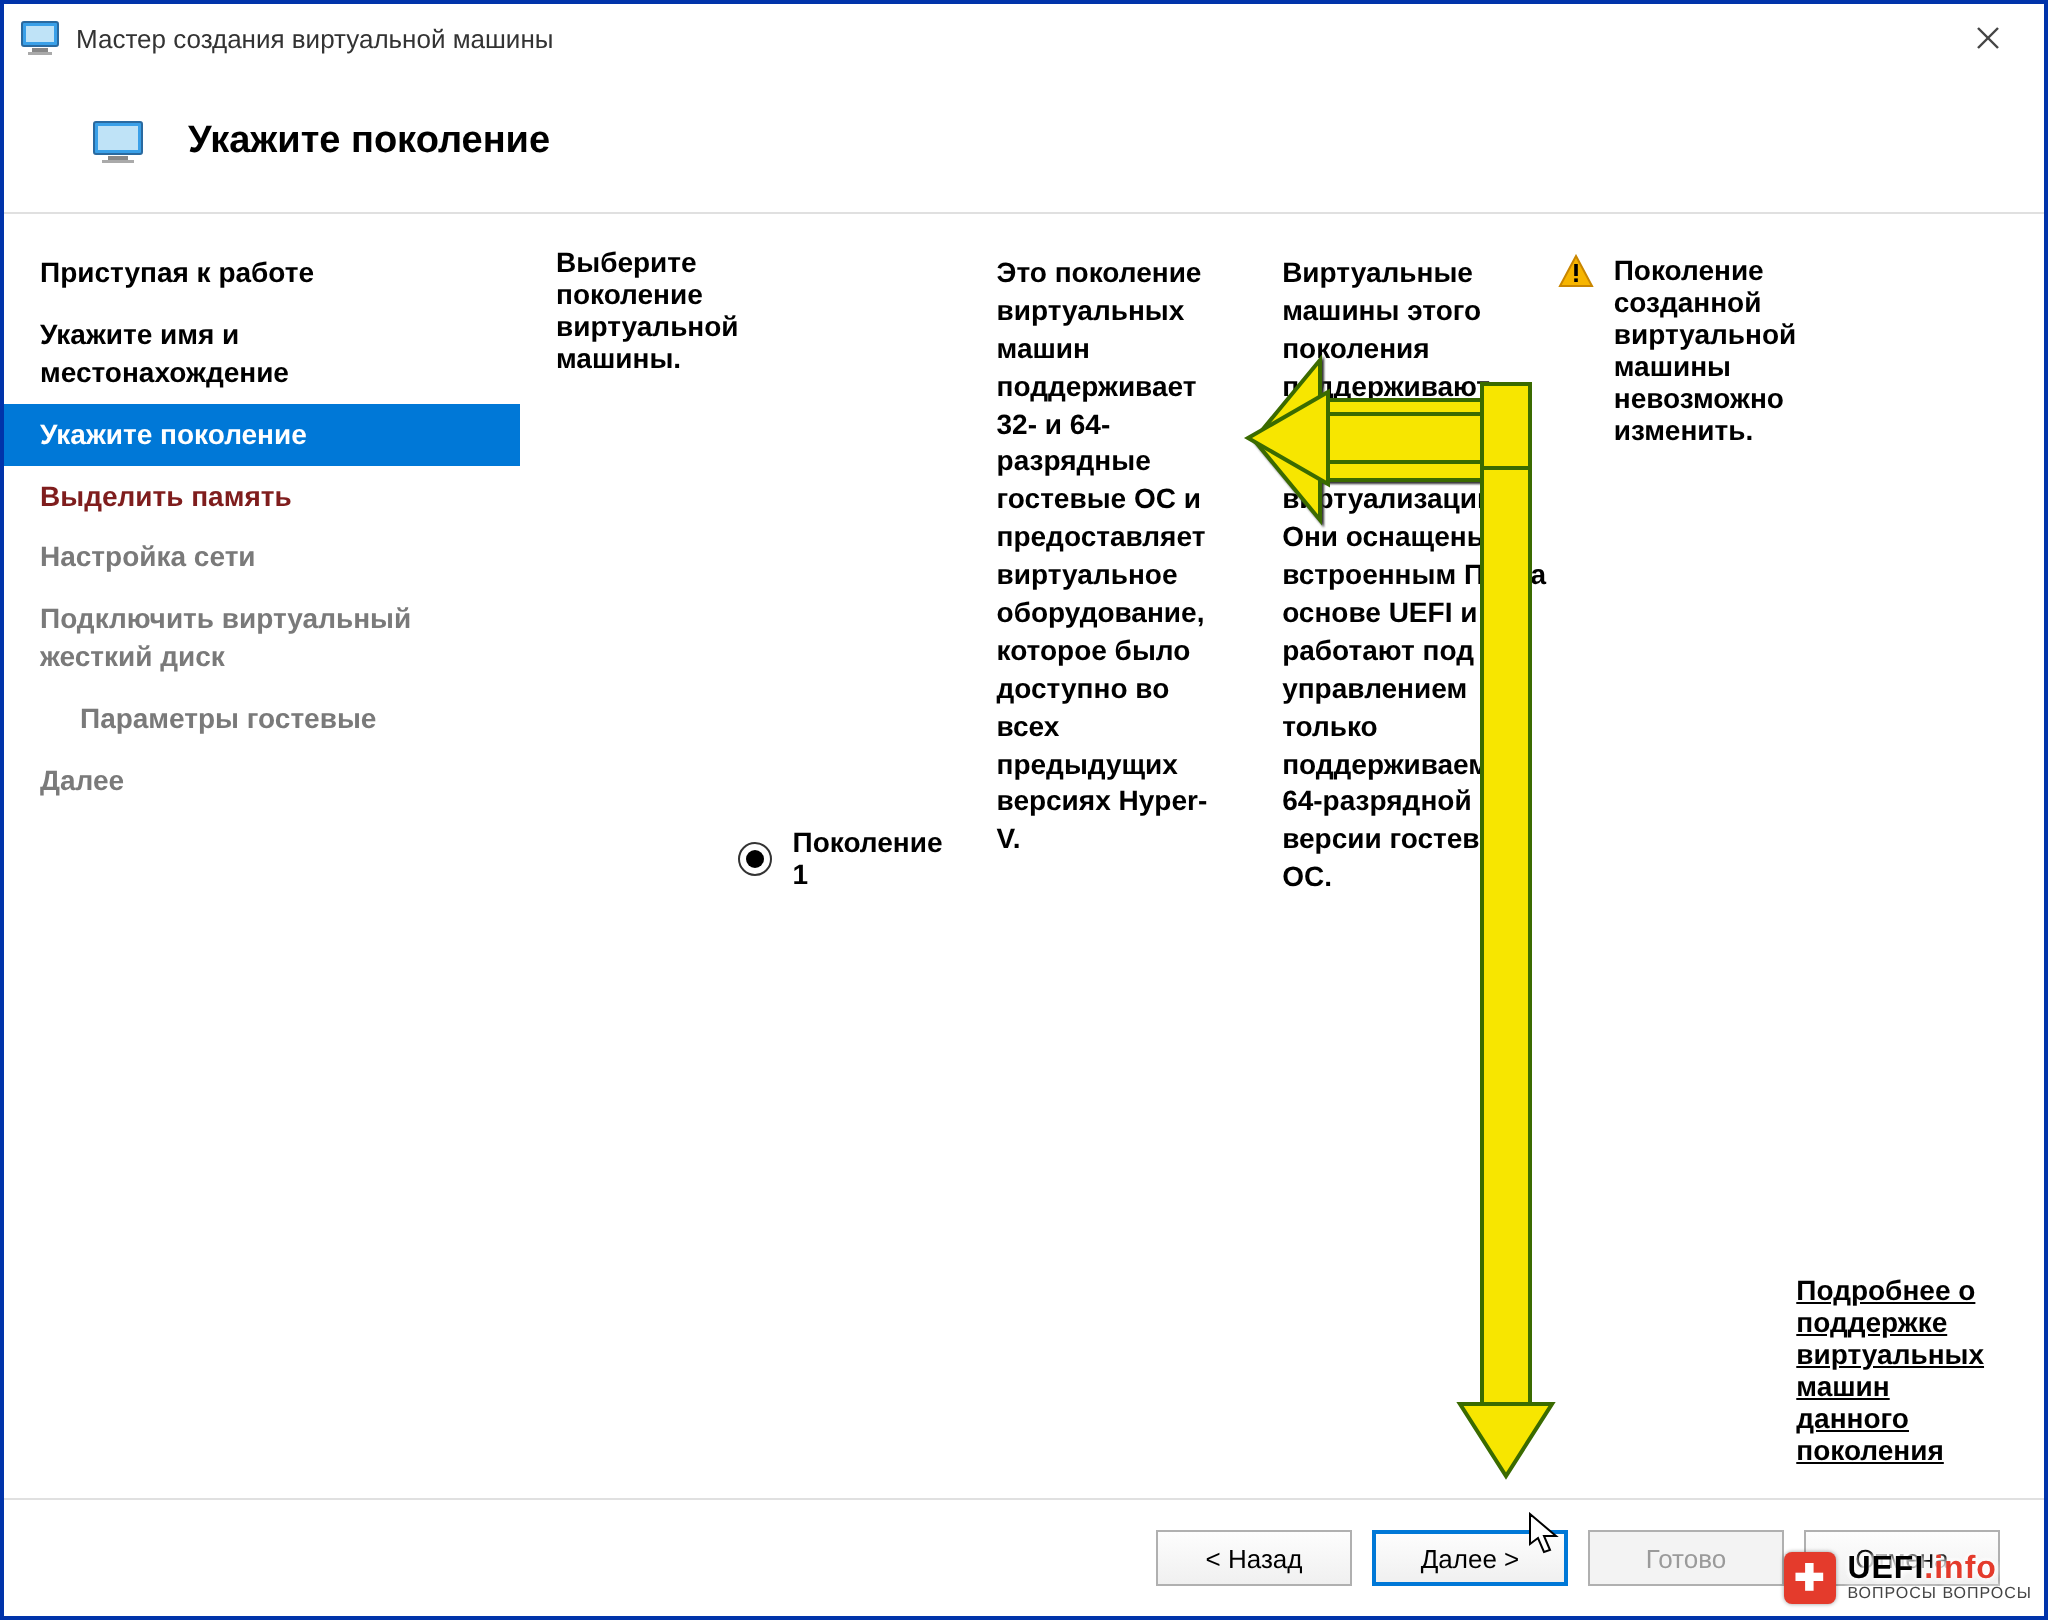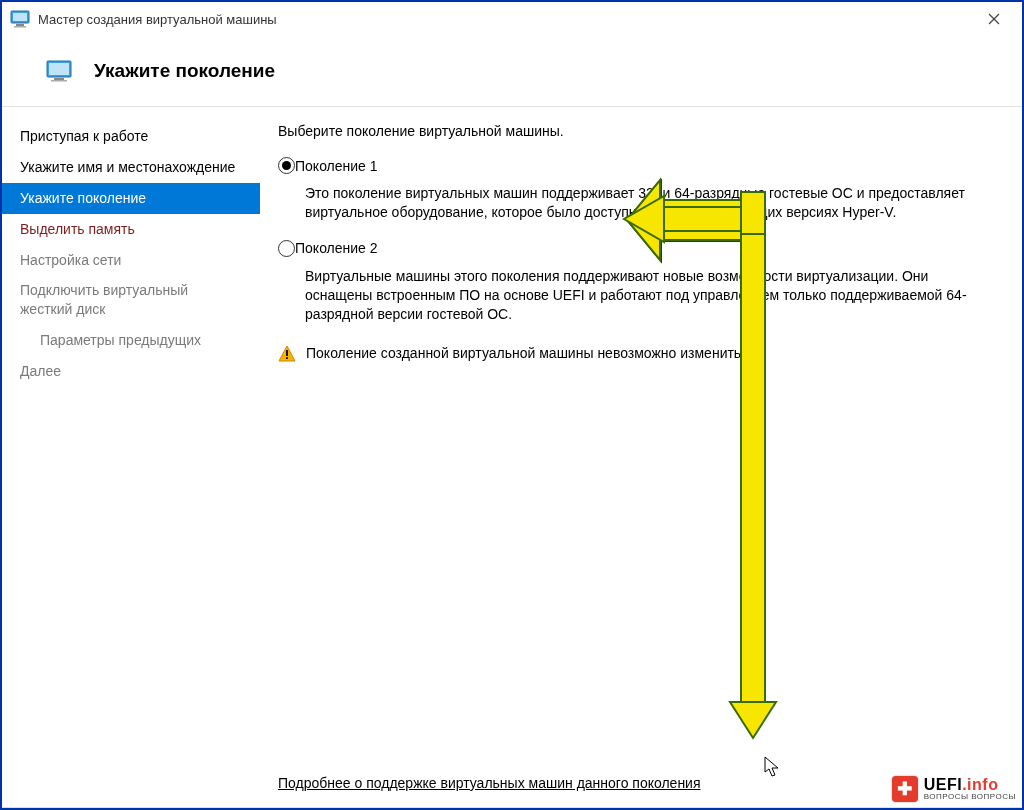--- a/index.html
+++ b/index.html
@@ -57,20 +57,21 @@
     font-weight: bold;
     color:#000;
   }
   
   .body {
     flex:1;
     display:flex;
     border-top: 1px solid #e0e0e0;
     border-bottom: 1px solid #e0e0e0;
     min-height: 0;
+    font-weight: bold;
   }
   .sidebar {
     width: 258px;
     padding: 14px 0 0 0;
     display:flex;
     flex-direction:column;
   }
   .sidebar-item {
     padding: 6px 18px 6px 18px;
     line-height: 1.35;
@@ -82,30 +83,30 @@
     background:#0078d7;
     color:#fff;
   }
   .sidebar-item.next { color:#7f1d1d; }
   .sidebar-item.disabled { color:#7a7a7a; }
   .sidebar-item.indent { padding-left: 38px; }
   .content {
     flex:1;
     padding: 16px 30px 8px 18px;
     display:flex;
-    flex-direction:column;
     position: relative;
   }
   .instruction {
     font-size: 14px;
     margin-bottom: 18px;
   }
   .option-row {
     display:flex;
     align-items:center;
+    gap: 10px;
     margin-bottom: 6px;
     font-size: 14px;
   }
   .radio {
     width: 17px; height: 17px;
     border: 1px solid #333;
     border-radius: 50%;
     display:inline-flex;
     align-items:center;
     justify-content:center;
@@ -246,58 +247,60 @@
 
   <div class="body">
 
     <div class="sidebar">
       <div class="sidebar-item done">Приступая к работе</div>
       <div class="sidebar-item done">Укажите имя и местонахождение</div>
       <div class="sidebar-item selected">Укажите поколение</div>
       <div class="sidebar-item next">Выделить память</div>
       <div class="sidebar-item disabled">Настройка сети</div>
       <div class="sidebar-item disabled">Подключить виртуальный жесткий диск</div>
-      <div class="sidebar-item disabled indent">Параметры предыдущих</div>
+      <div class="sidebar-item disabled indent">Параметры гостевые</div>
       <div class="sidebar-item disabled">Далее</div>
     </div>
 
     <div class="content">
       <div class="instruction">Выберите поколение виртуальной машины.</div>
 
       <div class="option-row">
         <span class="radio">
             <span class="dot"></span>
           </span>
         <span>Поколение 1</span>
       </div>
       <div class="option-desc">Это поколение виртуальных машин поддерживает 32- и 64-разрядные гостевые ОС и предоставляет виртуальное оборудование, которое было доступно во всех предыдущих версиях Hyper-V.</div>
 
-      <div class="option-row">
-        <span class="radio"></span>
-        <span>Поколение 2</span>
-      </div>
       <div class="option-desc">Виртуальные машины этого поколения поддерживают новые возможности виртуализации. Они оснащены встроенным ПО на основе UEFI и работают под управлением только поддерживаемой 64-разрядной версии гостевой ОС.</div>
 
       <div class="warn-row">
         <span class="warn-icon">
           <svg viewBox="0 0 18 18" width="18" height="18">
             <polygon points="9,1 17,16 1,16" fill="#f7b500" stroke="#c98600" stroke-width="1"></polygon>
             <rect x="8.1" y="5" width="1.8" height="6" fill="#000"></rect>
             <rect x="8.1" y="12.2" width="1.8" height="1.8" fill="#000"></rect>
           </svg>
         </span>
         <span>Поколение созданной виртуальной машины невозможно изменить.</span>
       </div>
 
       <div class="more-link">
         <a>Подробнее о поддержке виртуальных машин данного поколения</a>
       </div>
     </div>
   </div>
 
+  <div class="button-bar">
+    <button class="btn">&lt; Назад</button>
+    <button class="btn default">Далее &gt;</button>
+    <button class="btn disabled">Готово</button>
+    <button class="btn">Отмена</button>
+  </div>
 
   <span class="cursor" style="left:762px; top:754px;">
     <svg viewBox="0 0 18 22" width="18" height="22">
       <polygon points="1,1 1,16 5,13 8,20 11,19 8,12 14,12" fill="#fff" stroke="#000" stroke-width="1"></polygon>
     </svg>
   </span>
 
   <svg class="overlay" width="1024" height="810">
     <defs>
       <filter id="shade">

